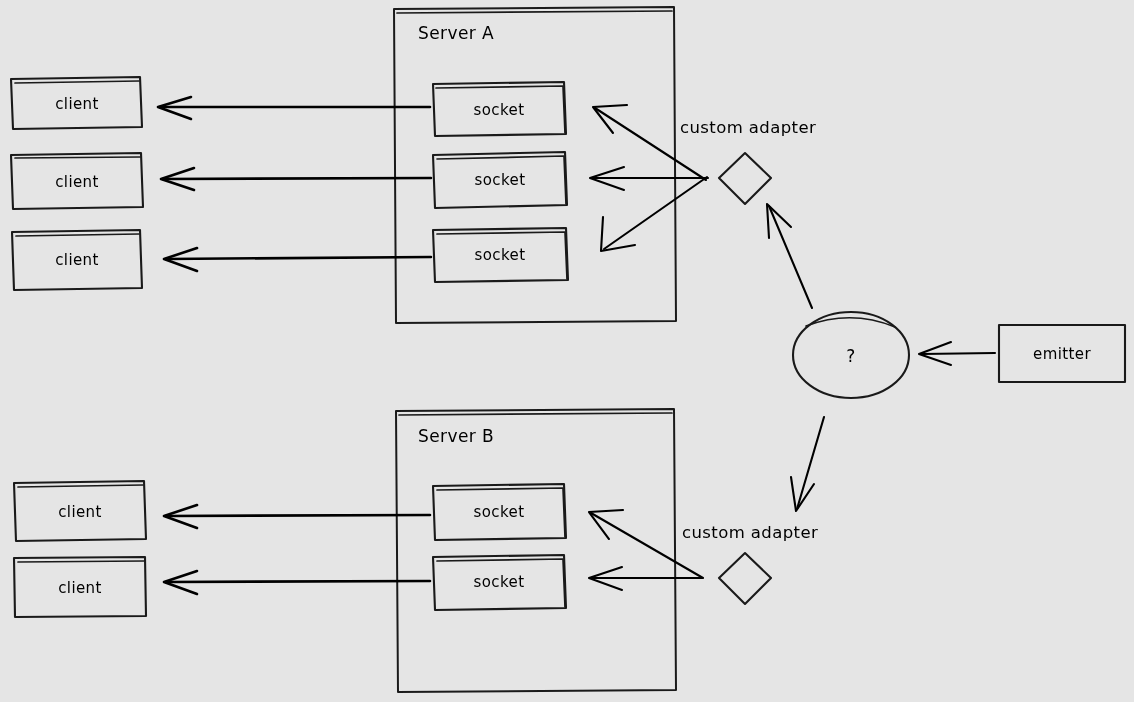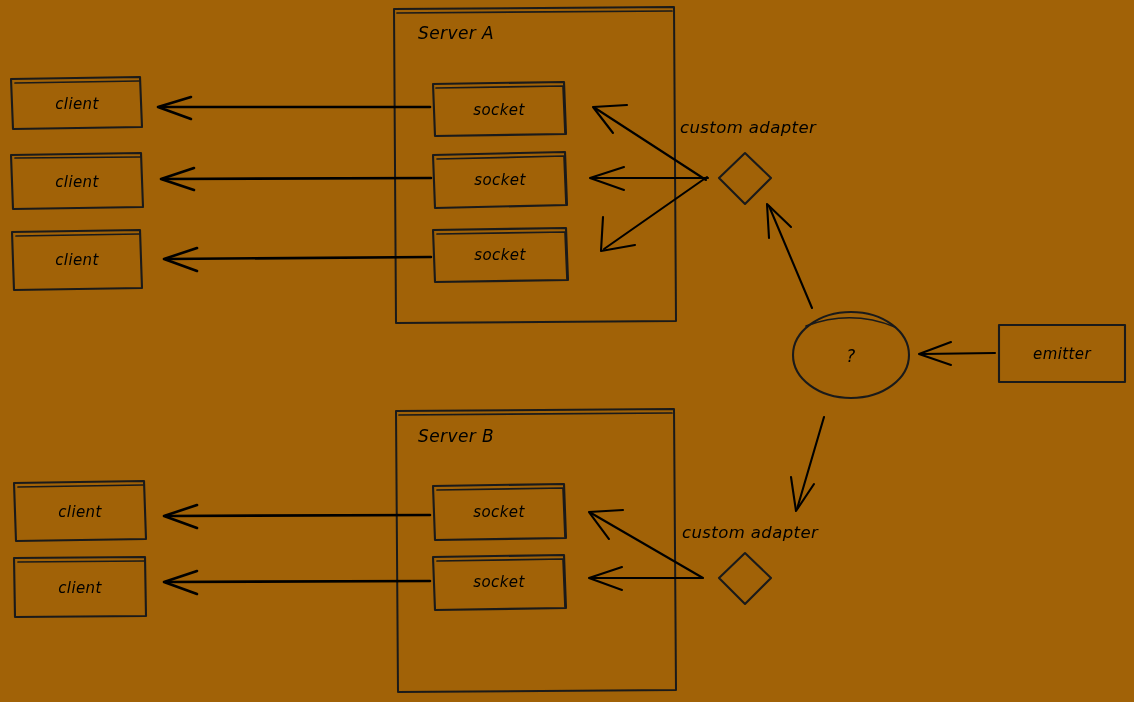--- a/index.html
+++ b/index.html
@@ -4,24 +4,23 @@
 <style>
   html, body {
     margin: 0;
     padding: 0;
     background: #ffffff;
   }
   #canvas-wrap {
     position: relative;
     width: 1134px;
     height: 702px;
-    background: #a16207;
+    background: #e5e5e5;
     overflow: hidden;
     font-family: "DejaVu Sans", sans-serif;
-    font-style: italic;
   }
   svg.diagram {
     position: absolute;
     left: 0;
     top: 0;
     width: 1134px;
     height: 702px;
     display: block;
   }
   .hand-text {

